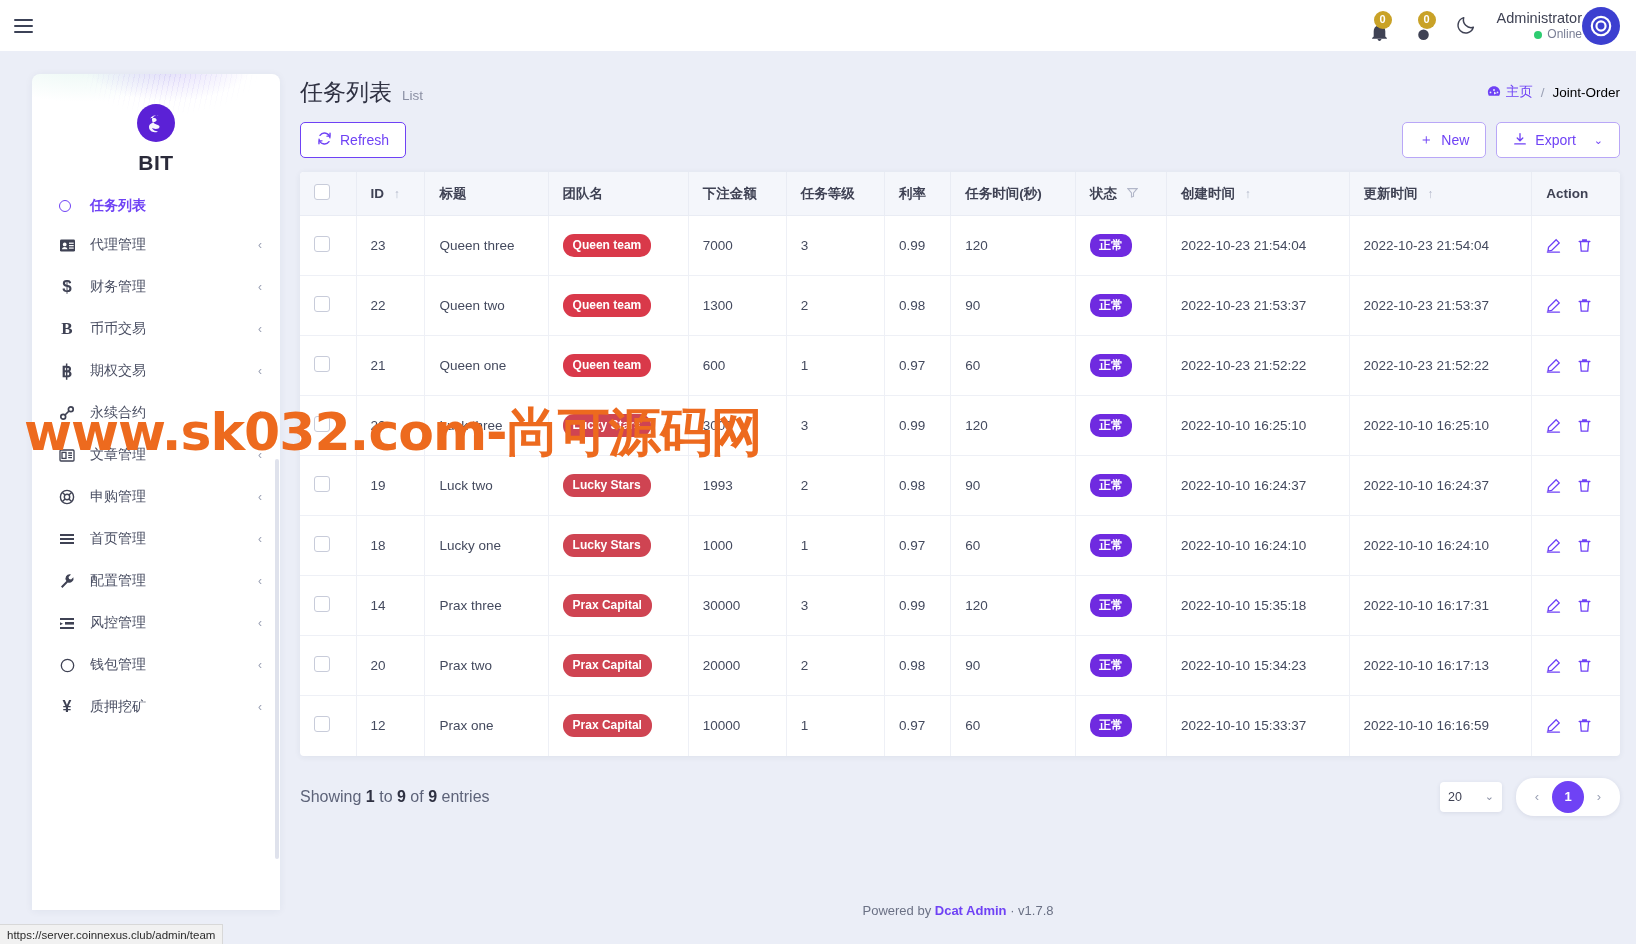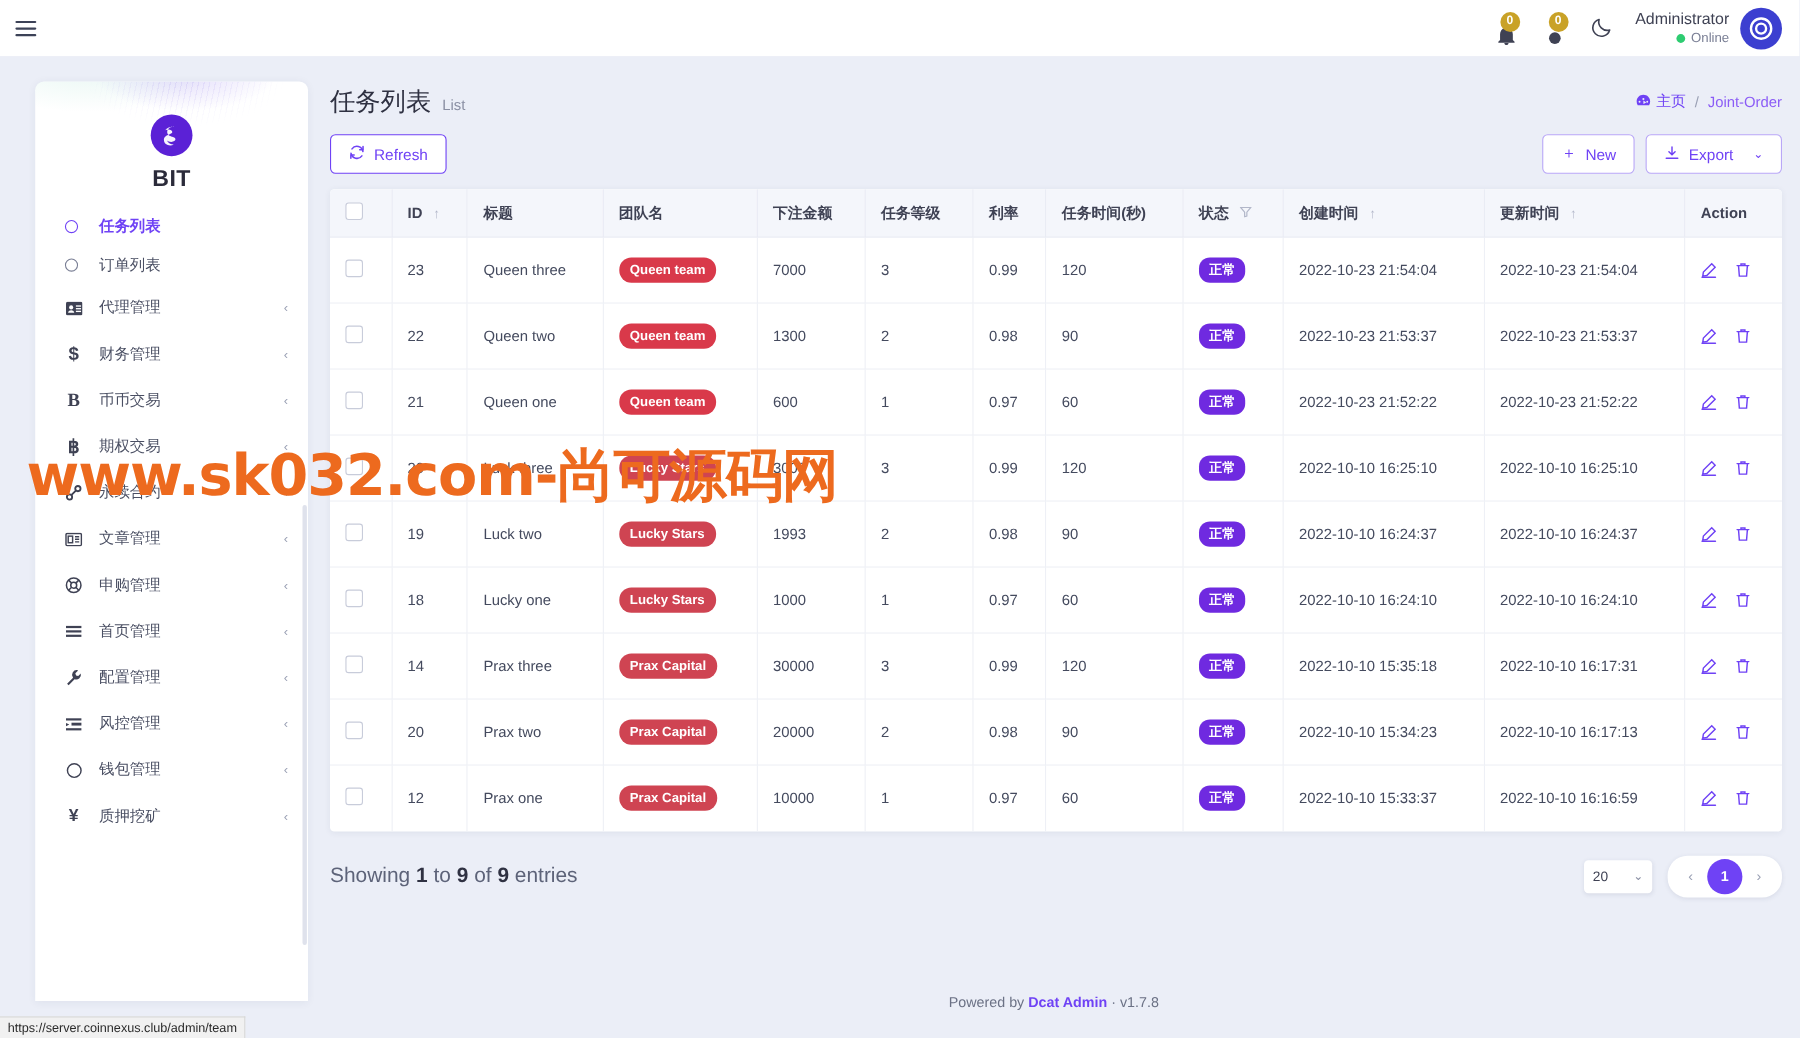--- a/index.html
+++ b/index.html
@@ -29,21 +29,21 @@
   .badge-icon { position: relative; width: 26px; height: 30px; display:flex; align-items:flex-end; justify-content:center; cursor:pointer;}
   .badge-icon svg { fill: #3f4254; }
   .badge-icon .cnt {
     position: absolute; top: 0px; left: 7px;
     min-width: 18px; height: 18px; border-radius: 9px;
     background: #c9a227; color: #fff; font-size: 11px; font-weight: bold;
     display: flex; align-items: center; justify-content: center;
     padding: 0 4px; line-height: 1;
   }
   .moon { cursor: pointer; width: 24px; height: 24px; }
-  .user-block { display: flex; align-items: center; gap: 10px; cursor: pointer; justify-content: flex-end; }
+  .user-block { display: flex; align-items: center; cursor: pointer; justify-content: flex-end; }
   .user-text { text-align: right; line-height: 1.25; }
   .user-name { font-size: 14.5px; color: #3f4254; }
   .user-status { font-size: 12px; color: #7a7f95; display: flex; align-items: center; justify-content: flex-end; gap: 5px;}
   .dot-online { width: 8px; height: 8px; border-radius: 50%; background: #2ecc71; display: inline-block; }
   .avatar {
     width: 38px; height: 38px; border-radius: 50%;
     background: #3c3fd0; display:flex; align-items:center; justify-content:center;
   }
 
   
@@ -99,21 +99,21 @@
   }
 
   
   .main { position: absolute; top: 51px; left: 280px; width: 1356px; height: 893px; }
   .page-head { display: flex; align-items: flex-start; justify-content: space-between; padding: 26px 16px 0 20px; }
   .page-title-wrap { display: flex; align-items: baseline; gap: 10px; }
   .page-title { font-size: 23px; color: #2f3142; font-weight: normal; }
   .page-sub { font-size: 13.5px; color: #8a8fa3; }
   .breadcrumb { display: flex; align-items: center; gap: 8px; font-size: 13.5px; color: #9aa0b4; padding-top: 6px;}
   .bc-home { color: #6f42f5; display: flex; align-items: center; gap: 5px; cursor: pointer;}
-  .bc-cur { color: #8b5cf6; cursor: pointer; }
+  .bc-cur { color: #000000; cursor: pointer; }
 
   .toolbar { display: flex; align-items: center; justify-content: space-between; padding: 14px 16px 0 20px;}
   .tb-left { display: flex; align-items: center; gap: 10px; }
   .btn {
     display: inline-flex; align-items: center; gap: 8px;
     height: 36px; padding: 0 16px; border-radius: 5px;
     border: 1px solid #6f42f5; color: #6f42f5; background: #fff;
     font-size: 14px; cursor: pointer; white-space: nowrap;
   }
   .btn.plain { border-color: #b9a7f7; }
@@ -164,21 +164,21 @@
     background: #6f2ae0; color: #fff; font-size: 12px; font-weight: bold; line-height: 1.25;
   }
   .actions { display: flex; gap: 16px; align-items: center; }
   .act-ic { color: #6f42f5; cursor: pointer; display: inline-flex; }
   .act-ic.del { color: #6f42f5; }
 
   .tablefoot {
     display: flex; align-items: center; justify-content: space-between;
     margin: 22px 16px 0 20px;
   }
-  .showing { font-size: 19px; color: #5d6379; }
+  .showing { font-size: 16px; color: #5d6379; }
   .showing b { color: #2f3142; }
   .pag { display: flex; align-items: center; gap: 14px; }
   .perpage {
     width: 62px; height: 30px; background: #fff; border-radius: 4px;
     box-shadow: 0 1px 4px rgba(40,50,90,.10);
     display: flex; align-items: center; justify-content: space-between;
     padding: 0 8px; font-size: 12.5px; color: #3f4254; cursor: pointer;
   }
   .pagerow { display: flex; align-items: center; gap: 0px; background:#fff; border-radius: 18px;
     box-shadow: 0 1px 5px rgba(40,50,90,.10); padding: 3px 6px; }
@@ -265,24 +265,20 @@
           <path d="M13 3c-4 0-7 2-7 5 0 2.6 2.2 3.6 4.5 4.4 2 .7 3 1.2 3 2.3 0 1.3-1.6 2.3-3.8 2.3-1.6 0-3-.5-3.9-1.2 1 2.2 3.4 3.6 6.2 3.6-3.5 2-9 .4-9-4.3 0-2.8 2.4-4 4.8-4.9 1.9-.7 2.8-1.2 2.8-2.2C10.6 6.7 9 5.8 7 5.8c-1 0-2 .2-2.8.6C5.4 4.2 8.6 3 13 3z" fill="#fff" opacity=".95"></path>
         </svg>
     </div>
     <div class="brand-name">BIT</div>
   </div>
 
   <div class="menu">
     <div class="menu-item sub active">
       <span class="mi-ring"></span>
       <span class="mi-label">任务列表</span>
-    </div>
-    <div class="menu-item sub">
-      <span class="mi-ring"></span>
-      <span class="mi-label">订单列表</span>
     </div>
 
     <div class="menu-item top">
       <span class="mi-icon">
         <svg width="15" height="13" viewBox="0 0 16 13">
             <rect x="0" y="0" width="16" height="13" rx="1.5" fill="#3f4254"></rect>
             <circle cx="5" cy="5.4" r="2" fill="#fff"></circle>
             <path d="M2 10.5c.4-1.6 1.6-2.3 3-2.3s2.6.7 3 2.3z" fill="#fff"></path>
             <rect x="9.6" y="3.4" width="5" height="1.3" fill="#fff"></rect>
             <rect x="9.6" y="6" width="5" height="1.3" fill="#fff"></rect>

